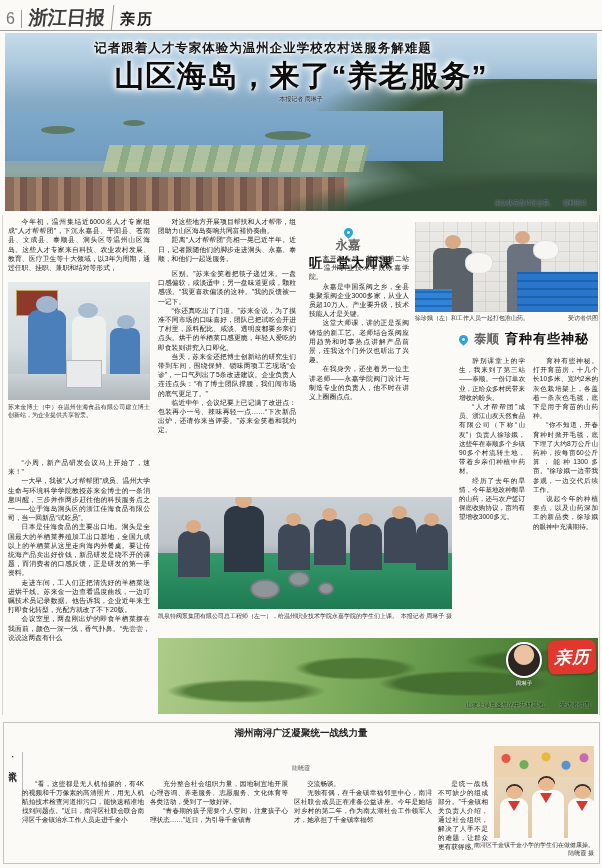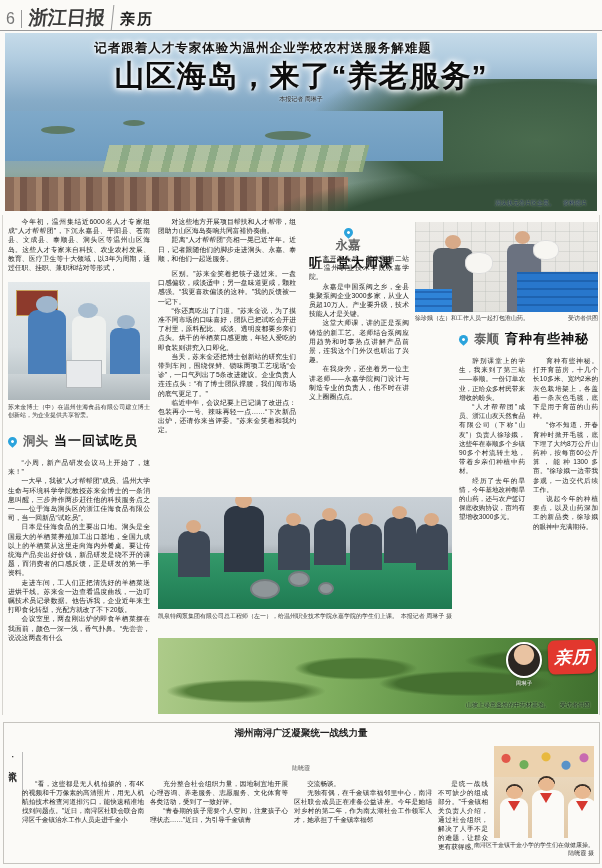--- a/index.html
+++ b/index.html
@@ -218,25 +218,20 @@
     <div class="l-fig2"></div>
     <div class="l-fig3"></div>
     <div class="l-cap1"></div>
     <div class="l-cap2"></div>
     <div class="l-cap3"></div>
     <div class="l-table"></div>
     <div class="l-box"></div>
   </div>
   <div class="cap lab-cap">苏来金博士（中）在温州佳海食品有限公司建立博士创新站，为企业提供共享智囊。</div>
 
-  <div class="sec-head sh-dongtou">
-    <span class="pin"></span>
-    <span class="place">洞头</span>
-    <span class="stitle">当一回试吃员</span>
-  </div>
   <div class="sec-head sh-yongjia">
     <span class="pin"></span>
     <span class="place">永嘉</span>
     <span class="stitle">听一堂大师课</span>
   </div>
   <div class="sec-head sh-taishun">
     <span class="pin"></span>
     <span class="place">泰顺</span>
     <span class="stitle">育种有些神秘</span>
   </div>

